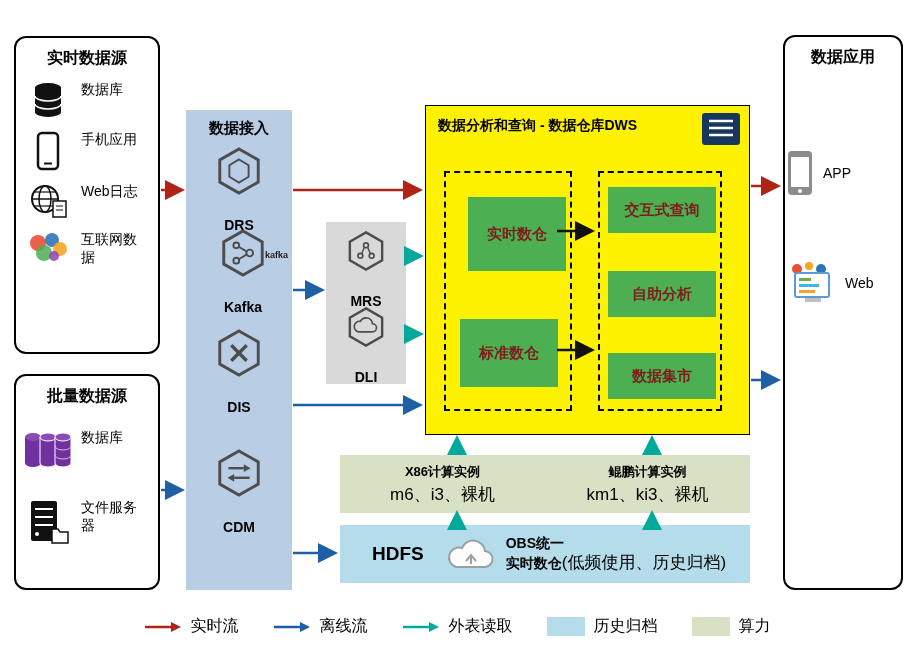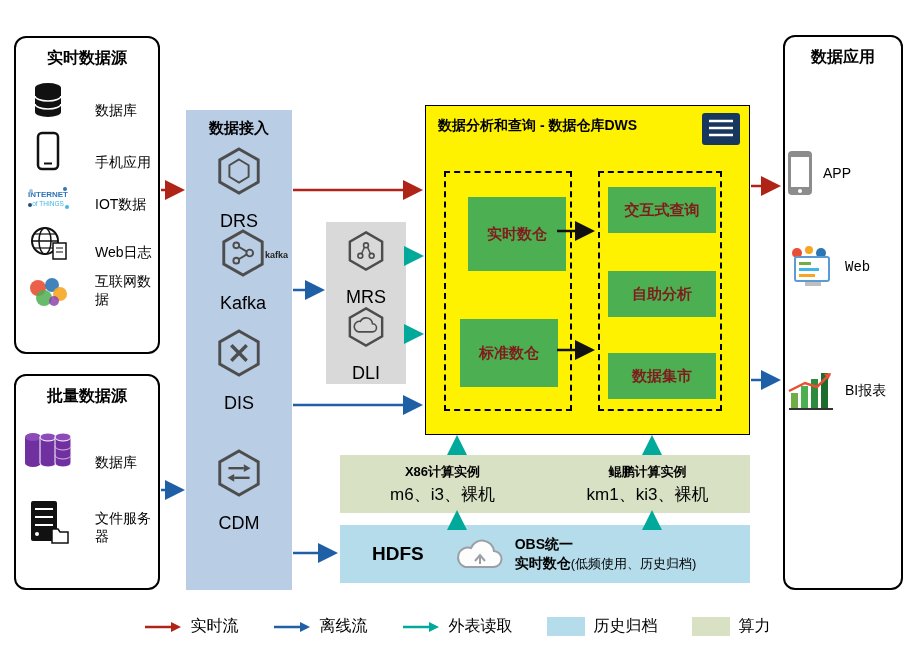--- a/index.html
+++ b/index.html
@@ -6,37 +6,37 @@
   body { background:#fff; font-family:"Liberation Sans", sans-serif; color:#000; }
   .canvas { position:relative; width:914px; height:651px; background:#fff; overflow:hidden; }
 
   
   .rounded-panel { position:absolute; border:2px solid #000; border-radius:12px; background:#fff; }
   .panel-title { text-align:center; font-weight:bold; font-size:16px; padding-top:10px; }
 
   
   #realtime-panel { left:14px; top:36px; width:146px; height:318px; }
   #batch-panel    { left:14px; top:374px; width:146px; height:216px; }
-  .src-item { display:flex; align-items:flex-end; gap:19px; padding:0 4px; margin-top:12px; }
+  .src-item { display:flex; align-items:flex-start; gap:5px; padding:0 4px; margin-top:12px; }
   .src-item .ic { flex:0 0 56px; display:flex; justify-content:center; }
   .src-item .lbl { font-size:14px; line-height:1.25; max-width:58px; }
 
   
   #governance-panel { position:absolute; left:186px; top:35px; width:566px; height:62px;
                       background:var(--governance-bg,#FBE5D6); display:flex; align-items:center; }
   #governance-panel .gov-title { font-weight:bold; font-size:17px; margin-left:72px; }
   .dayu-logo { display:flex; align-items:center; gap:7px; margin-left:88px; }
   .dayu-text { font-weight:bold; font-size:17px; letter-spacing:1px; }
 
   
   #ingestion-panel { position:absolute; left:186px; top:110px; width:106px; height:480px;
                      background:var(--ingestion-bg,#B9CDE4); }
   #ingestion-panel .panel-title { font-size:15px; padding-top:9px; }
   .svc { position:absolute; left:0; width:100%; text-align:center; }
-  .svc-label { font-weight:normal; font-size:18px; margin-top:11px; }
+  .svc-label { font-weight:bold; font-size:14px; margin-top:17px; }
   .svc-drs { top:36px; } .svc-kafka { top:118px;padding-left:8px; } .svc-dis { top:218px; } .svc-cdm { top:338px; }
   .kafka-badge { position:absolute; right:4px; top:22px; font-size:9px; font-weight:bold; color:#222; }
 
   
   #middleware-panel { position:absolute; left:326px; top:222px; width:80px; height:162px;
                       background:var(--middleware-bg,#D9D9D9); }
   .svc-mrs { top:8px; } .svc-dli { top:84px; }
 
   
   #dws-panel { position:absolute; left:425px; top:105px; width:325px; height:330px;
@@ -56,29 +56,29 @@
 
   
   #compute-panel { position:absolute; left:340px; top:455px; width:410px; height:58px;
                    background:var(--compute,#D8E1C3); display:flex; }
   .compute-half { flex:1; display:flex; flex-direction:column; justify-content:center; align-items:center; }
   .compute-title { font-weight:bold; font-size:13px; }
   .compute-sub { font-size:17px; margin-top:2px; }
 
   #storage-panel { position:absolute; left:340px; top:525px; width:410px; height:58px;
                    background:var(--archive,#B5DCEB); display:flex; align-items:center; padding-left:32px; gap:10px; }
-  .hdfs-label { font-weight:bold; font-size:19px; margin-right:19px; }
+  .hdfs-label { font-weight:bold; font-size:19px; margin-right:10px; }
   .obs-block { font-weight:bold; font-size:14px; line-height:1.3; }
-  .obs-note { font-weight:normal; font-size:13px; }
+  .obs-note { font-weight:normal; font-size:17px; }
 
   
   #apps-panel { left:783px; top:35px; width:120px; height:555px; }
   .app-item { position:absolute; left:0; width:100%; display:flex; flex-direction:row; align-items:center; gap:8px; }
   .app-item .lbl { font-size:14px; }
-  #app-item-app { top:112px; } #app-item-web { top:208px;font-family:Liberation Mono, monospace; } #app-item-bi { top:332px; }
+  #app-item-app { top:112px; } #app-item-web { top:224px; } #app-item-bi { top:332px; }
 
   
   .overlay { position:absolute; left:0; top:0; pointer-events:none; }
   .ar { stroke-width:2.5; fill:none; }
   .st-red  { stroke:var(--realtime,#B02418); }
   .st-blue { stroke:var(--offline,#1F5FA6); }
   .st-teal { stroke:var(--external,#00A99A); }
   .st-black{ stroke:#111; }
   .fl-red  { fill:var(--realtime,#B02418); }
   .fl-blue { fill:var(--offline,#1F5FA6); }
@@ -118,33 +118,20 @@
       <span class="ic">
         <svg width="24" height="40" viewBox="0 0 24 40">
           <rect x="2" y="2" width="20" height="36" rx="4" fill="none" stroke="#111" stroke-width="2.5"></rect>
           <line x1="8" y1="32.5" x2="16" y2="32.5" stroke="#111" stroke-width="2"></line>
         </svg>
       </span>
       <span class="lbl">手机应用</span>
     </div>
     <div class="src-item">
       <span class="ic">
-        <svg width="46" height="30" viewBox="0 0 46 30">
-          <text x="23" y="14" text-anchor="middle" font-size="8" fill="#2E75B6" font-weight="bold" font-family="Liberation Sans, sans-serif">INTERNET</text>
-          <text x="23" y="23" text-anchor="middle" font-size="6.5" fill="#41B6E6" font-family="Liberation Sans, sans-serif">of THINGS</text>
-          <circle cx="6" cy="8" r="2" fill="#9DC3E6"></circle>
-          <circle cx="40" cy="6" r="2" fill="#2E75B6"></circle>
-          <circle cx="42" cy="24" r="2" fill="#41B6E6"></circle>
-          <circle cx="5" cy="22" r="2" fill="#1F4E79"></circle>
-        </svg>
-      </span>
-      <span class="lbl">IOT数据</span>
-    </div>
-    <div class="src-item">
-      <span class="ic">
         <svg width="42" height="36" viewBox="0 0 42 36">
           <circle cx="18" cy="16" r="13" fill="none" stroke="#111" stroke-width="2"></circle>
           <ellipse cx="18" cy="16" rx="6" ry="13" fill="none" stroke="#111" stroke-width="1.5"></ellipse>
           <line x1="5" y1="16" x2="31" y2="16" stroke="#111" stroke-width="1.5"></line>
           <line x1="7" y1="9" x2="29" y2="9" stroke="#111" stroke-width="1.2"></line>
           <line x1="7" y1="23" x2="29" y2="23" stroke="#111" stroke-width="1.2"></line>
           <rect x="26" y="18" width="13" height="16" fill="#fff" stroke="#111" stroke-width="1.5"></rect>
           <line x1="29" y1="23" x2="36" y2="23" stroke="#111"></line>
           <line x1="29" y1="27" x2="36" y2="27" stroke="#111"></line>
         </svg>
@@ -317,32 +304,20 @@
         <circle cx="12" cy="8" r="5" fill="#E94F35"></circle>
         <circle cx="24" cy="5" r="4" fill="#F5A623"></circle>
         <circle cx="36" cy="8" r="5" fill="#2E75B6"></circle>
         <rect x="10" y="12" width="34" height="24" rx="2" fill="#fff" stroke="#5B9BD5" stroke-width="2"></rect>
         <rect x="14" y="17" width="12" height="3" fill="#70AD47"></rect>
         <rect x="14" y="23" width="20" height="3" fill="#41B6E6"></rect>
         <rect x="14" y="29" width="16" height="3" fill="#F5A623"></rect>
         <rect x="20" y="37" width="16" height="4" fill="#BFBFBF"></rect>
       </svg>
       <span class="lbl">Web</span>
-    </div>
-    <div id="app-item-bi" class="app-item">
-      <svg width="52" height="44" viewBox="0 0 52 44">
-        <rect x="6" y="24" width="7" height="16" fill="#70AD47"></rect>
-        <rect x="16" y="17" width="7" height="23" fill="#4CAF50"></rect>
-        <rect x="26" y="10" width="7" height="30" fill="#2E8B3D"></rect>
-        <rect x="36" y="4" width="7" height="36" fill="#1E6B2E"></rect>
-        <path d="M4 22 L20 14 L32 18 L45 5" stroke="#E94F35" stroke-width="2.5" fill="none"></path>
-        <path d="M46 4 l-7 1 4.5 5.5 z" fill="#E94F35"></path>
-        <line x1="4" y1="40" x2="48" y2="40" stroke="#333" stroke-width="2"></line>
-      </svg>
-      <span class="lbl">BI报表</span>
     </div>
   </div>
 
   <svg class="overlay" width="914" height="651" viewBox="0 0 914 651">
     <defs>
       <marker id="mr" markerWidth="9" markerHeight="9" refX="6" refY="4" orient="auto">
           <path d="M0,0 L8,4 L0,8 Z" class="fl-red"></path>
         </marker>
       <marker id="mb" markerWidth="9" markerHeight="9" refX="6" refY="4" orient="auto">
           <path d="M0,0 L8,4 L0,8 Z" class="fl-blue"></path>

